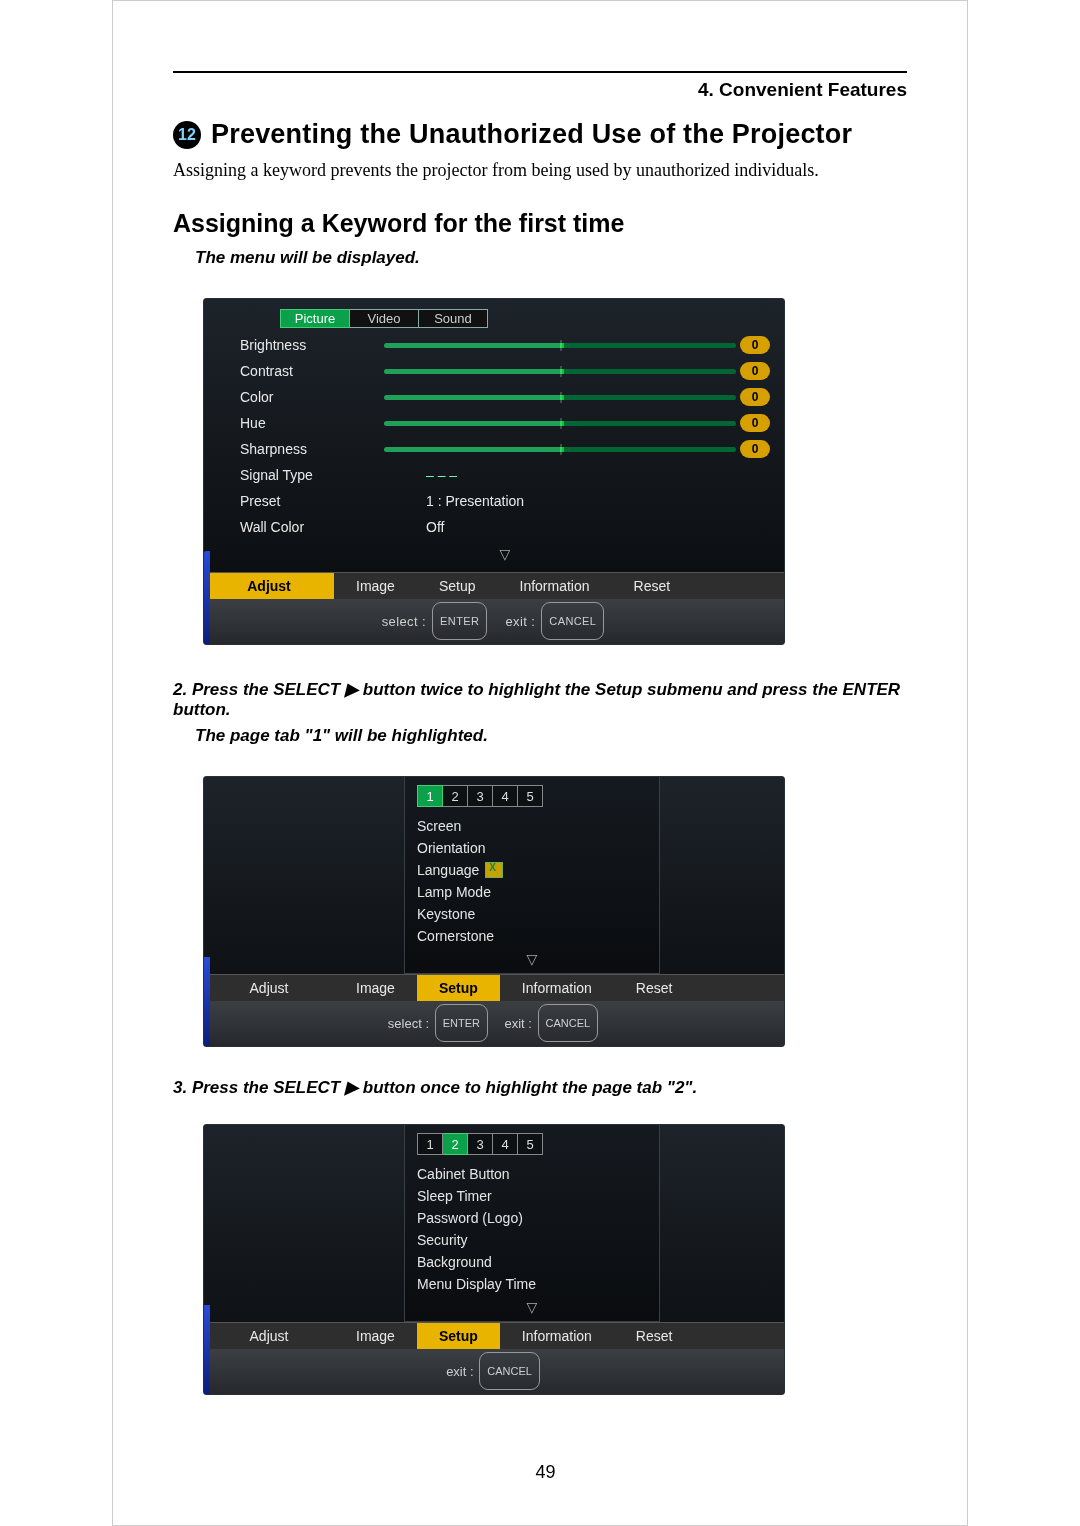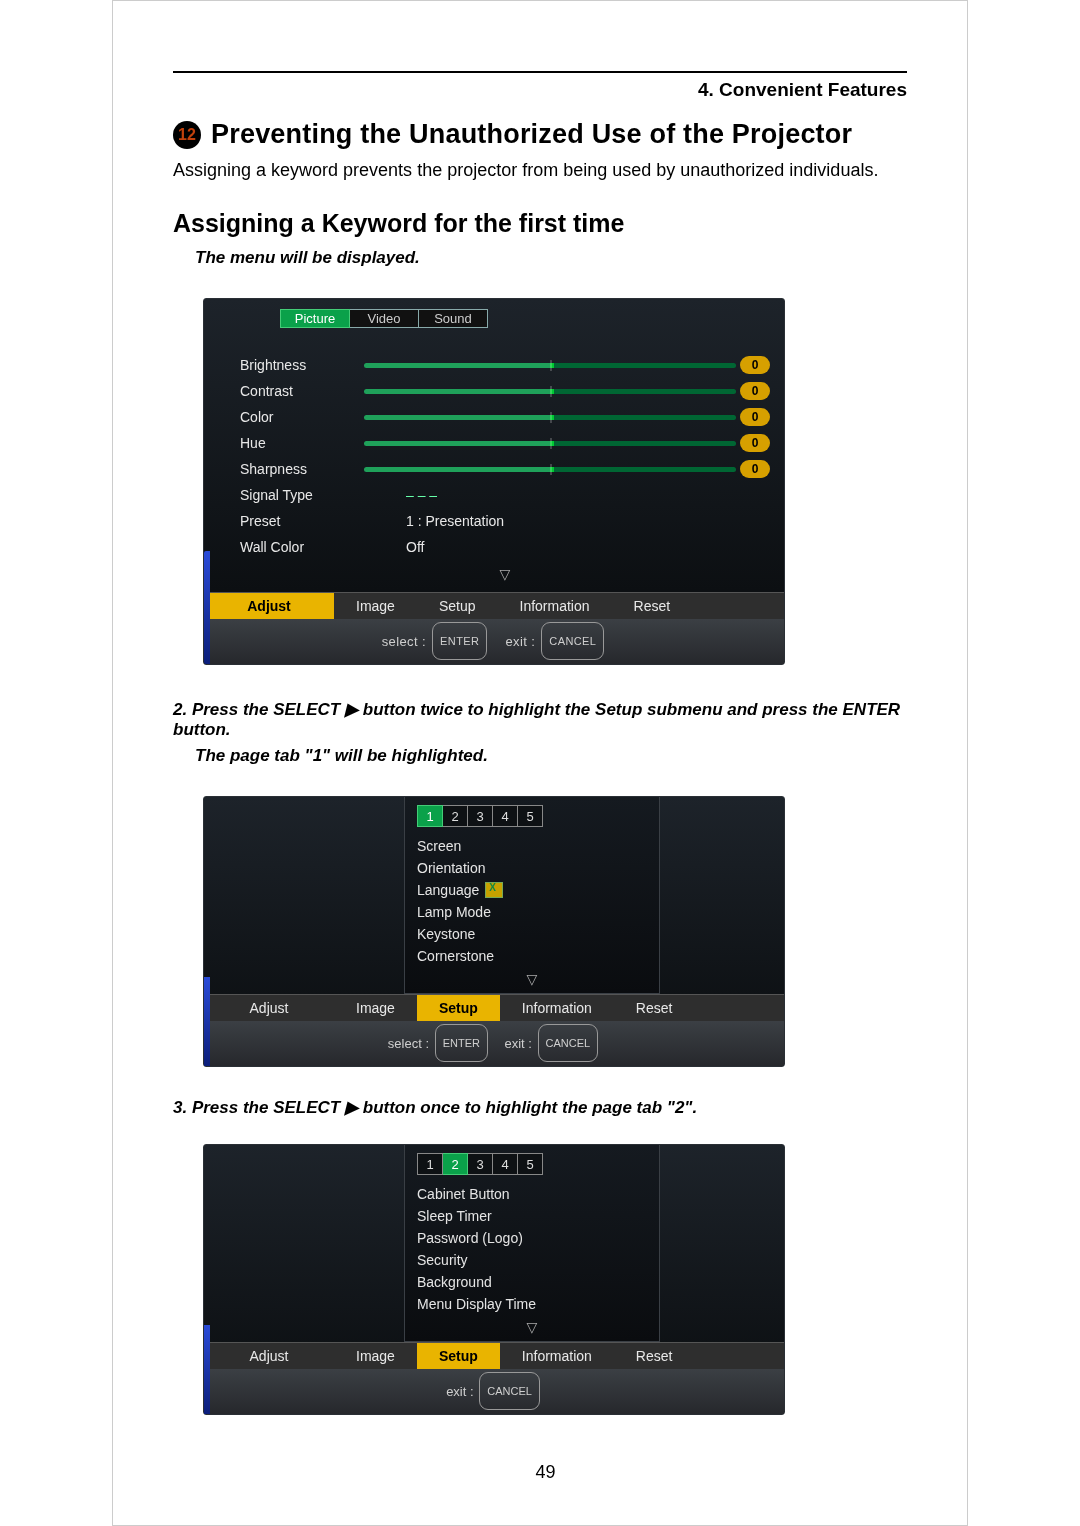--- a/index.html
+++ b/index.html
@@ -33,36 +33,37 @@
     display: flex;
     align-items: center;
     gap: 10px;
     margin-bottom: 10px;
   }
   .circled {
     width: 28px;
     height: 28px;
     border-radius: 50%;
     background: #000;
-    color: #c2410c;
+    color: #7dd3fc;
     font-weight: bold;
     display: inline-flex;
     align-items: center;
     justify-content: center;
     font-size: 16px;
   }
   h1.title {
     font-size: 27px;
     font-weight: 900;
     margin: 0;
     letter-spacing: 0.2px;
   }
   .intro {
     font-size: 18px;
     margin-bottom: 28px;
+    font-family: Liberation Serif, serif;
   }
   h2.subhead {
     font-size: 25px;
     font-weight: 900;
     margin: 0 0 10px 0;
   }
   .step {
     font-size: 17px;
     font-style: italic;
     font-weight: bold;
@@ -101,21 +102,21 @@
     left: 0;
     top: 252px;
     bottom: 0;
     width: 6px;
     background: linear-gradient(#2a4bd8, #0b1e7a);
     border-radius: 2px 0 0 2px;
   }
   .toptabs {
     display: flex;
     gap: 0;
-    margin-bottom: 24px;
+    margin-bottom: 4px;
     padding-left: 40px;
   }
   .toptab {
     border: 1px solid #8aa;
     background: #111;
     color: #ccc;
     padding: 1px 8px;
     font-size: 13px;
     min-width: 52px;
     text-align: center;
@@ -123,21 +124,21 @@
   .toptab.active {
     background: #0aa14a;
     color: #fff;
     border-color: #4c7;
   }
   .toptab + .toptab { border-left: none; }
   .osd-row {
     display: flex;
     align-items: center;
     height: 26px;
-    gap: 2px;
+    gap: 22px;
   }
   .osd-label { width: 122px; color: #e8e8e8; }
   .osd-val { color: #e8e8e8; }
   .slider {
     flex: 1;
     position: relative;
     height: 16px;
     display: flex;
     align-items: center;
   }

